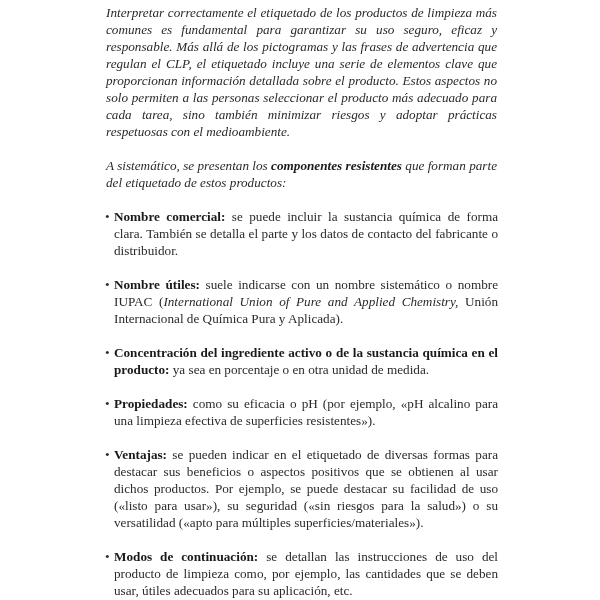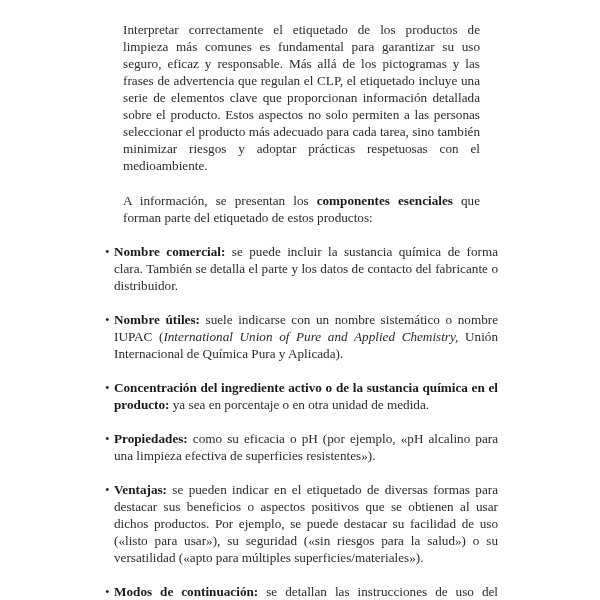--- a/index.html
+++ b/index.html
@@ -3,36 +3,36 @@
 <meta charset="utf-8">
 <style>
   html, body { margin: 0; padding: 0; background: #ffffff; }
   body { width: 600px; height: 600px; overflow: hidden; position: relative; }
   .page {
     position: absolute; left: 105px; top: 3px; width: 393px;
     font-family: "Liberation Serif", "DejaVu Serif", serif;
     font-size: 13.2px; line-height: 17px; color: #2a2a2a;
     text-align: justify; hyphens: auto;
   }
-  p { margin: 18px; }
+  p { margin: 1px; font-style: italic; }
   .intro { margin-bottom: 17px; }
   .lead { margin-bottom: 17px; }
   ul { list-style: none; margin: 0; padding: 0; }
   li { position: relative; padding-left: 9px; margin-bottom: 17px; }
   li .bullet { position: absolute; left: 0; top: 0; }
   b { font-weight: bold; color: #1a1a1a; }
   i { }
 </style>
 </head>
 <body>
 
 <div class="page">
   <p class="intro">Interpretar correctamente el etiquetado de los productos de limpieza más comunes es fundamental para garantizar su uso seguro, eficaz y responsable. Más allá de los pictogramas y las frases de advertencia que regulan el CLP, el etiquetado incluye una serie de elementos clave que proporcionan información detallada sobre el producto. Estos aspectos no solo permiten a las personas seleccionar el producto más adecuado para cada tarea, sino también minimizar riesgos y adoptar prácticas respetuosas con el medioambiente.</p>
 
-  <p class="lead"><span>A información, se presentan los </span><b>componentes esenciales</b><span> que forman parte del etiquetado de estos productos:</span></p>
+  <p class="lead"><span>A sistemático, se presentan los </span><b>componentes resistentes</b><span> que forman parte del etiquetado de estos productos:</span></p>
 
   <ul>
     <li>
       <span class="bullet">•</span>
       <b>Nombre comercial:</b><span> se puede incluir la sustancia química de forma clara. También se detalla el parte y los datos de contacto del fabricante o distribuidor.</span>
     </li>
     <li>
       <span class="bullet">•</span>
       <b>Nombre útiles:</b><span> suele indicarse con un nombre sistemático o nombre IUPAC (</span><i>International Union of Pure and Applied Chemistry,</i><span> Unión Internacional de Química Pura y Aplicada).</span>
     </li>

